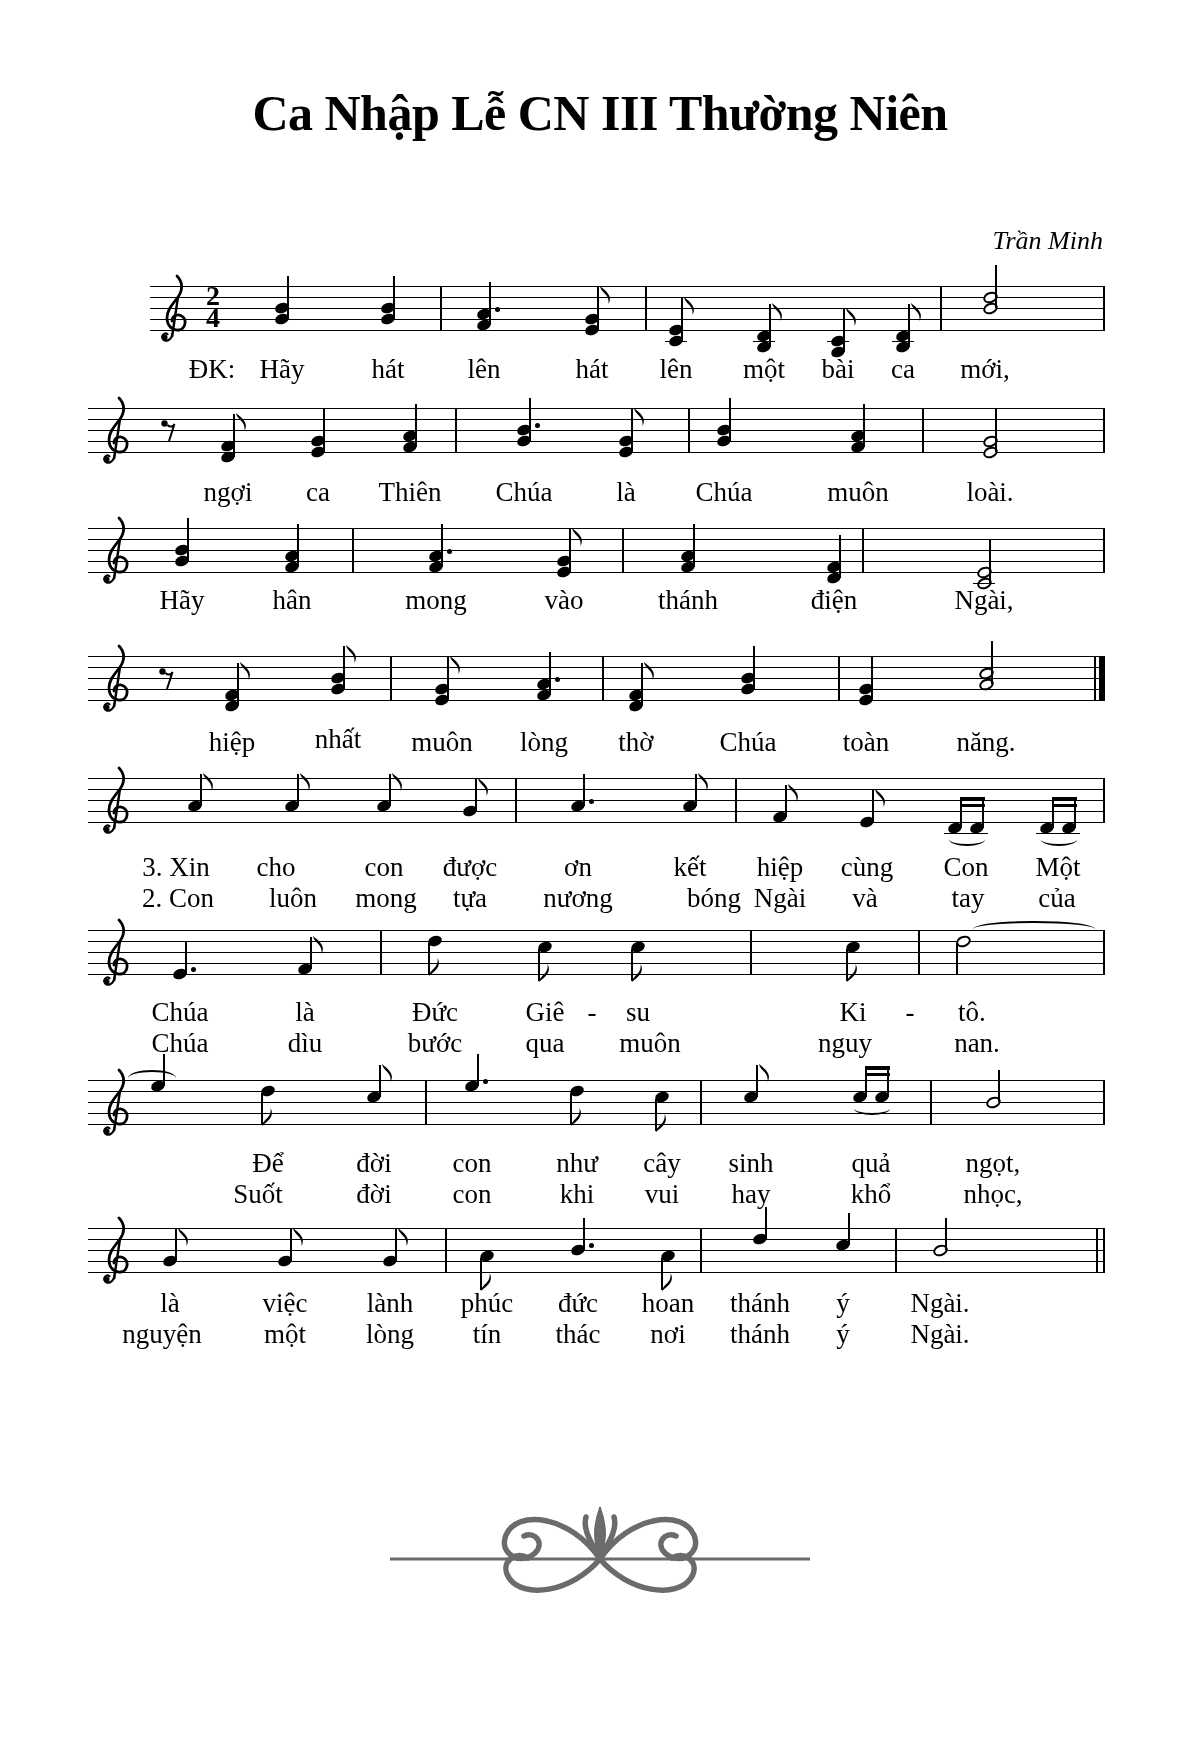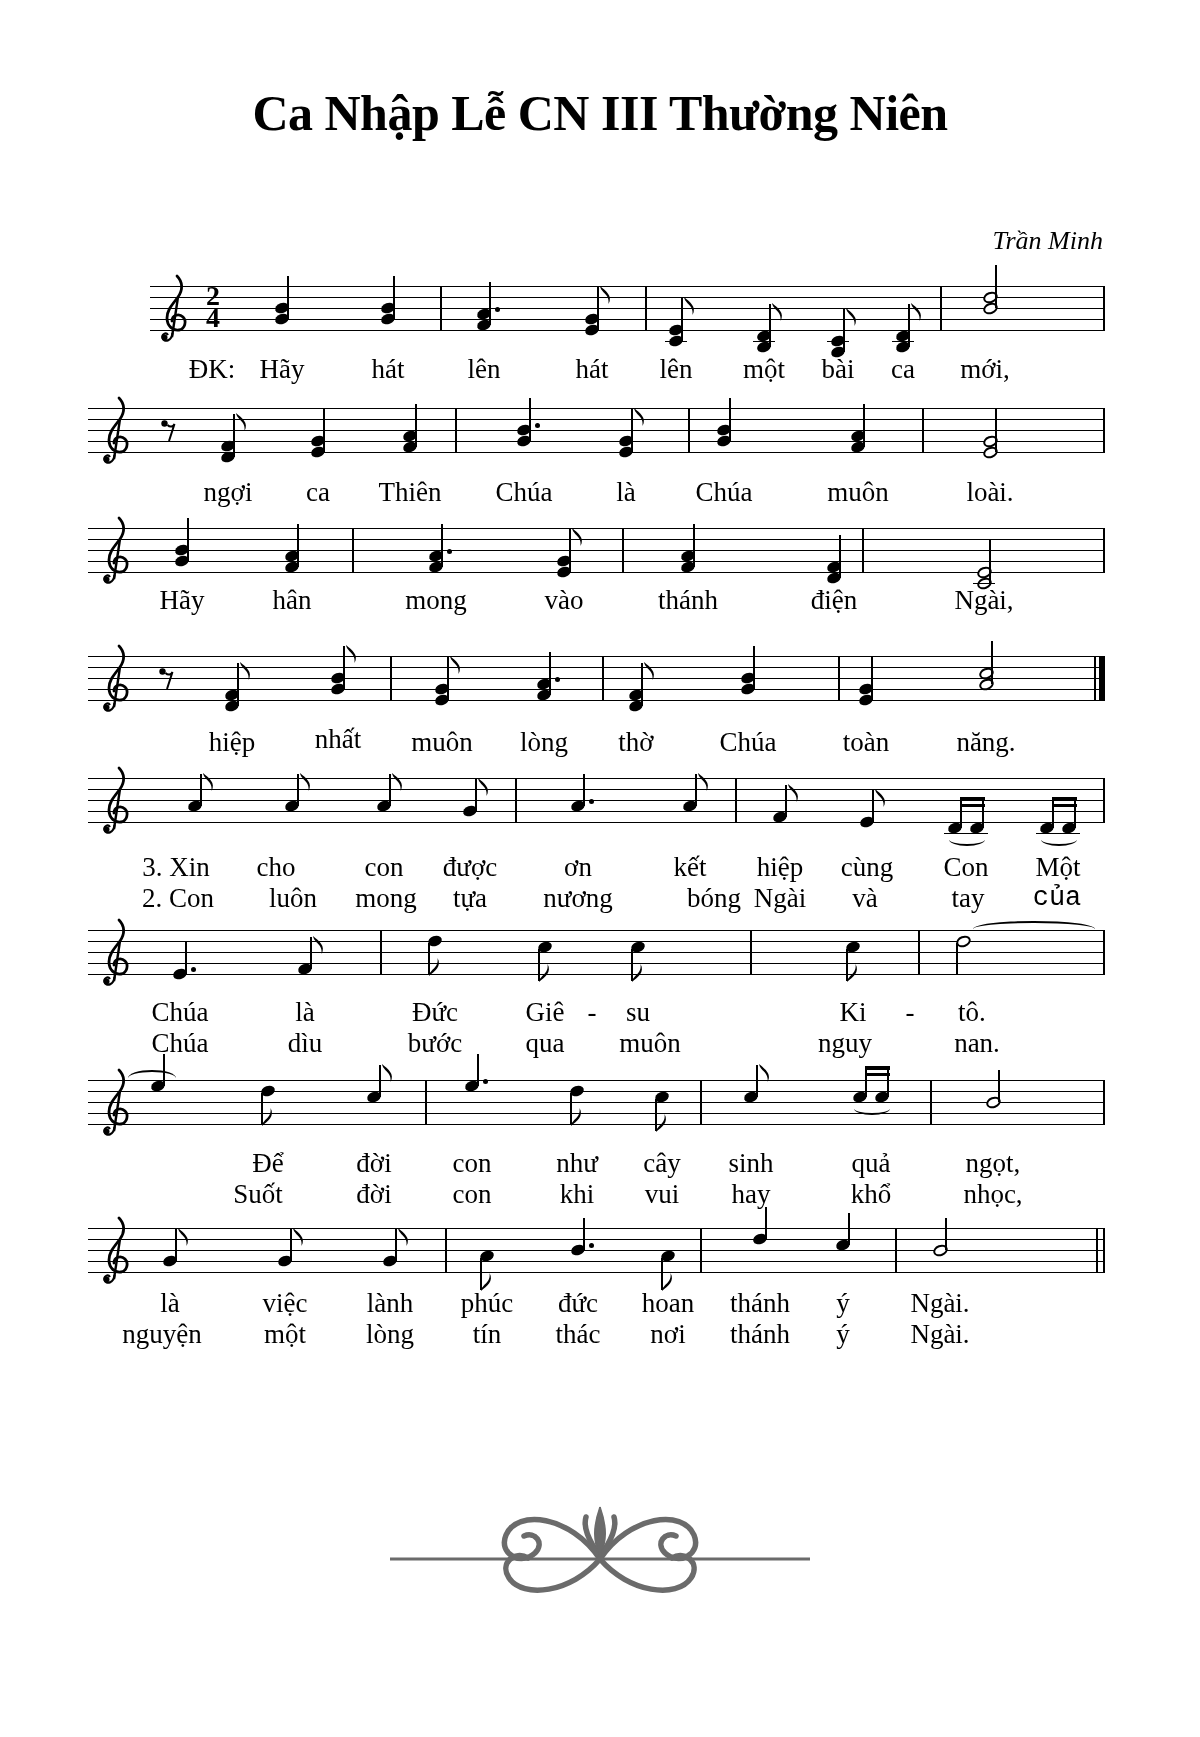--- a/index.html
+++ b/index.html
@@ -343,21 +343,21 @@
       <div class="lyr" style="position: absolute; left: 1058px; top: 852px;">Một</div>
       <div class="lyr" style="position: absolute; left: 178px; top: 883px;">2. Con</div>
       <div class="lyr" style="position: absolute; left: 293px; top: 883px;">luôn</div>
       <div class="lyr" style="position: absolute; left: 386px; top: 883px;">mong</div>
       <div class="lyr" style="position: absolute; left: 470px; top: 883px;">tựa</div>
       <div class="lyr" style="position: absolute; left: 578px; top: 883px;">nương</div>
       <div class="lyr" style="position: absolute; left: 690px; top: 883px; margin-left: 24px;">bóng</div>
       <div class="lyr" style="position: absolute; left: 780px; top: 883px;">Ngài</div>
       <div class="lyr" style="position: absolute; left: 865px; top: 883px;">và</div>
       <div class="lyr" style="position: absolute; left: 968px; top: 883px;">tay</div>
-      <div class="lyr" style="position: absolute; left: 1057px; top: 883px; font-family: Liberation Mono, monospace;">của</div>
+      <div class="lyr" style="position: absolute; left: 1057px; top: 883px;">của</div>
       <div class="staff" style="position: absolute; left: 88px; top: 930px; width: 1017px; height: 45.5px;"></div>
       <div class="svgbox" style="position: absolute; left: 100px; top: 915px;"><svg width="30" height="78" viewBox="0 0 30 78">
           <path d="M19 5 C25 11 25 19 20 26 C14 34 9 39 9 47 C9 55 15 60 21 59 C27 58 29 50 25 46 C21 42 14 44 14 50" fill="none" stroke="#000" stroke-width="2.8" stroke-linecap="round"></path>
           <path d="M20 26 L14 66" stroke="#000" stroke-width="2.4"></path>
           <path d="M14.5 62 C14 70 6 72 4.5 67 C3.5 63 8 61 10 64" fill="none" stroke="#000" stroke-width="2.2"></path>
           <circle cx="6.5" cy="66.5" r="3" fill="#000"></circle>
         </svg></div>
       <div class="bar" style="position: absolute; left: 380px; top: 930px; height: 45.4px;"></div>
       <div class="bar" style="position: absolute; left: 750px; top: 930px; height: 45.4px;"></div>
       <div class="bar" style="position: absolute; left: 918px; top: 930px; height: 45.4px;"></div>

